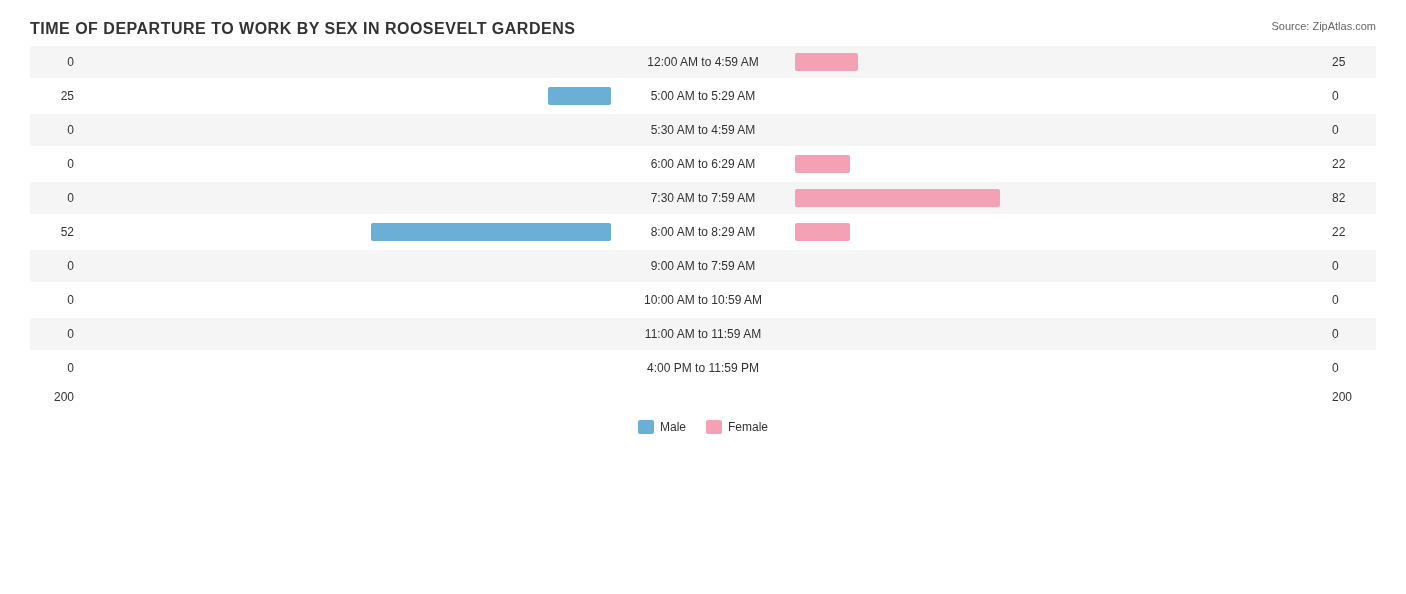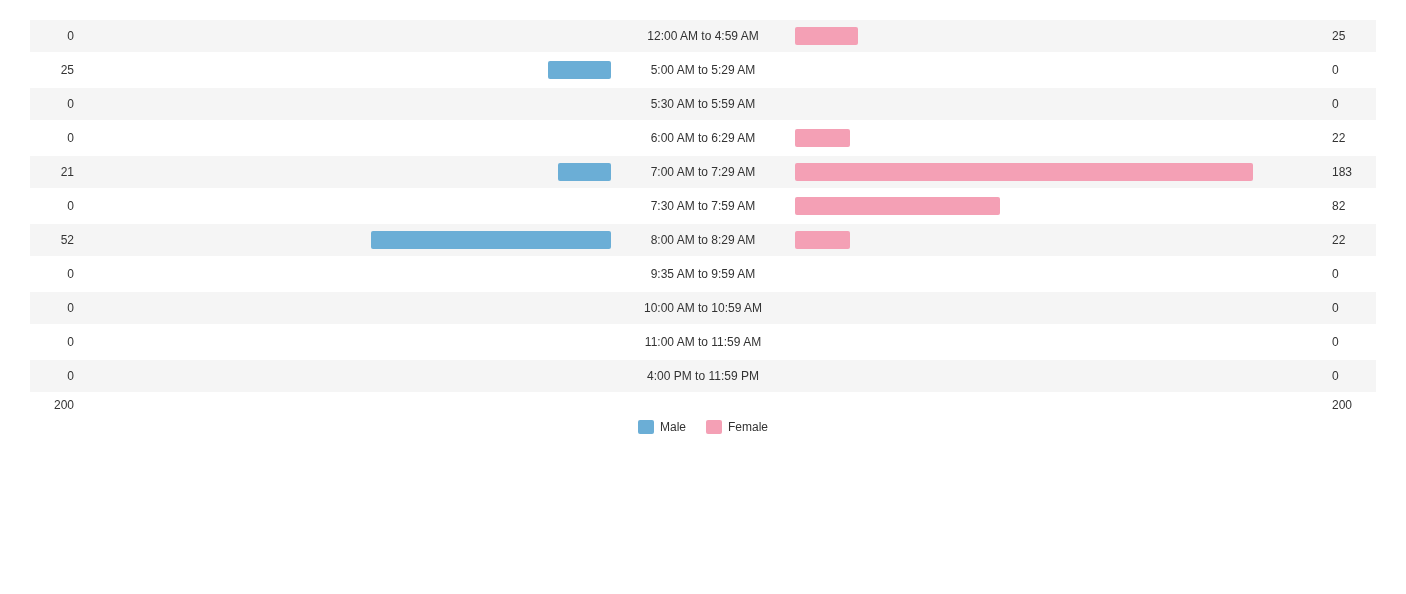--- a/index.html
+++ b/index.html
@@ -115,21 +115,21 @@
       display: flex;
     }
     .axis-half {
       flex: 1;
     }
     .legend {
       display: flex;
       justify-content: center;
       align-items: center;
       gap: 20px;
-      margin-top: 8px;
+      margin-top: 16px;
       font-size: 12px;
       color: #333;
     }
     .legend-item {
       display: flex;
       align-items: center;
       gap: 6px;
     }
     .legend-box {
       width: 16px;
@@ -140,20 +140,24 @@
     .legend-female { background: #f4a0b5; }
     .rows-area {
       flex: 1;
     }
     
   </style>
 </head>
 <body>
 
 <div class="chart-container">
+  <div style="position:relative; margin-bottom: 8px;">
+    <div class="chart-title">TIME OF DEPARTURE TO WORK BY SEX IN ROOSEVELT GARDENS</div>
+    <div class="source-text">Source: ZipAtlas.com</div>
+  </div>
 
   <div id="rows-container" class="rows-area">
       <div class="row">
       <div class="left-value">0</div>
       <div class="male-bar-container">
         <div class="bar-male" style="width:0px;"></div>
       </div>
       <div class="label-center">12:00 AM to 4:59 AM</div>
       <div class="female-bar-container">
         <div class="bar-female" style="width:63px;"></div>
@@ -169,49 +173,38 @@
       <div class="female-bar-container">
         <div class="bar-female" style="width:0px;"></div>
       </div>
       <div class="right-value">0</div>
     </div>
       <div class="row">
       <div class="left-value">0</div>
       <div class="male-bar-container">
         <div class="bar-male" style="width:0px;"></div>
       </div>
-      <div class="label-center">5:30 AM to 5:59 AM</div>
+      <div class="label-center">5:30 AM to 4:59 AM</div>
       <div class="female-bar-container">
         <div class="bar-female" style="width:0px;"></div>
       </div>
       <div class="right-value">0</div>
     </div>
       <div class="row">
       <div class="left-value">0</div>
       <div class="male-bar-container">
         <div class="bar-male" style="width:0px;"></div>
       </div>
       <div class="label-center">6:00 AM to 6:29 AM</div>
       <div class="female-bar-container">
         <div class="bar-female" style="width:55px;"></div>
       </div>
       <div class="right-value">22</div>
     </div>
       <div class="row">
-      <div class="left-value">21</div>
-      <div class="male-bar-container">
-        <div class="bar-male" style="width:53px;"></div>
-      </div>
-      <div class="label-center">7:00 AM to 7:29 AM</div>
-      <div class="female-bar-container">
-        <div class="bar-female" style="width:458px;"></div>
-      </div>
-      <div class="right-value">183</div>
-    </div>
-      <div class="row">
       <div class="left-value">0</div>
       <div class="male-bar-container">
         <div class="bar-male" style="width:0px;"></div>
       </div>
       <div class="label-center">7:30 AM to 7:59 AM</div>
       <div class="female-bar-container">
         <div class="bar-female" style="width:205px;"></div>
       </div>
       <div class="right-value">82</div>
     </div>
@@ -224,21 +217,21 @@
       <div class="female-bar-container">
         <div class="bar-female" style="width:55px;"></div>
       </div>
       <div class="right-value">22</div>
     </div>
       <div class="row">
       <div class="left-value">0</div>
       <div class="male-bar-container">
         <div class="bar-male" style="width:0px;"></div>
       </div>
-      <div class="label-center">9:35 AM to 9:59 AM</div>
+      <div class="label-center">9:00 AM to 7:59 AM</div>
       <div class="female-bar-container">
         <div class="bar-female" style="width:0px;"></div>
       </div>
       <div class="right-value">0</div>
     </div>
       <div class="row">
       <div class="left-value">0</div>
       <div class="male-bar-container">
         <div class="bar-male" style="width:0px;"></div>
       </div>

